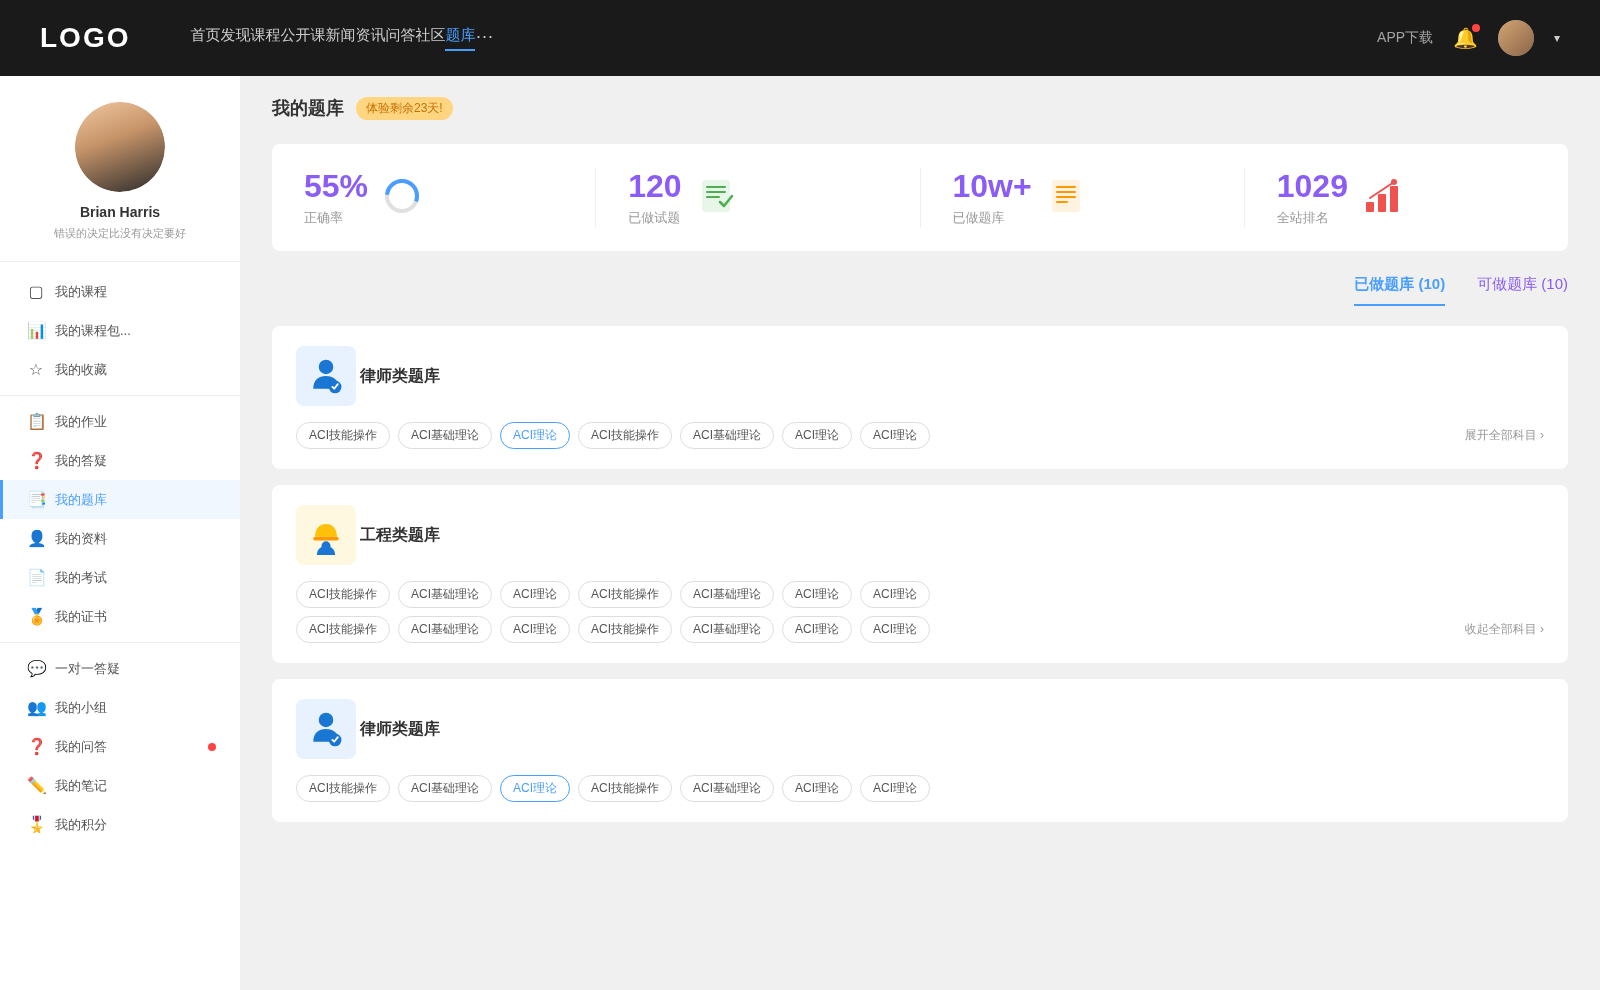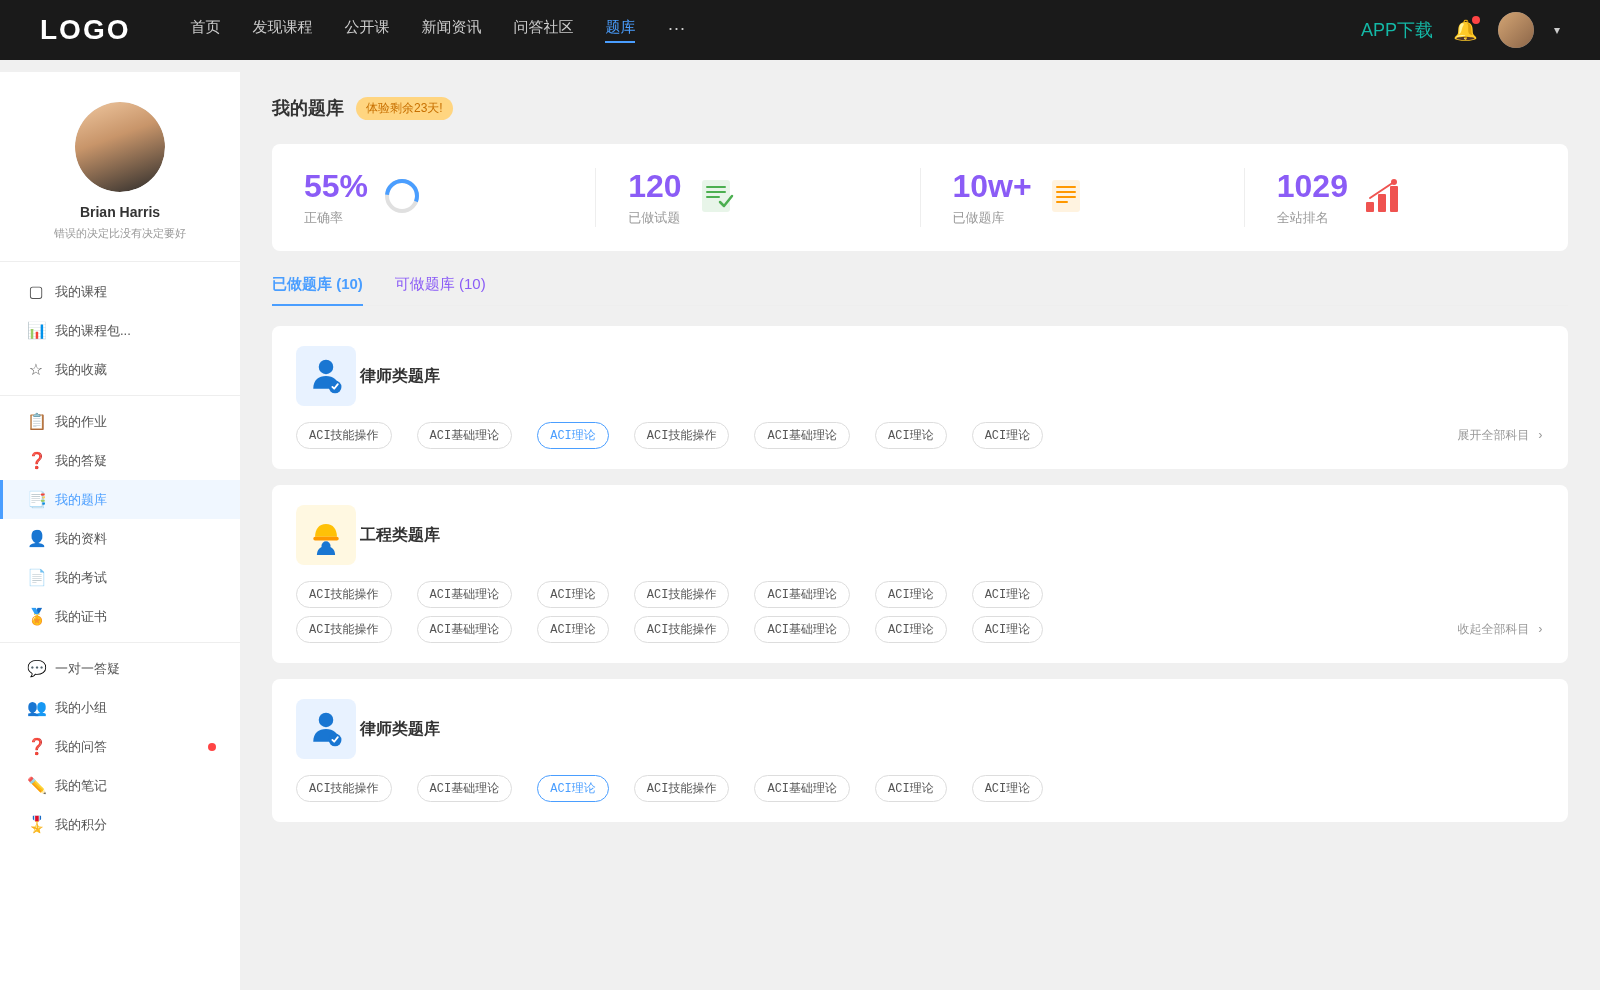--- a/index.html
+++ b/index.html
@@ -1,38 +1,37 @@
 <!DOCTYPE html>
 <html><head>
   <meta charset="utf-8">
   <style>
     * { box-sizing: border-box; margin: 0; padding: 0; }
     body { font-family: 'PingFang SC', 'Microsoft YaHei', sans-serif; background: #f0f0f0; color: #333; font-size: 14px; }
 
     
     .navbar {
       background: #1a1a1a;
-      height: 60px;
+      height: 76px;
       display: flex;
       align-items: center;
       padding: 0 40px;
       position: fixed;
       top: 0; left: 0; right: 0;
       z-index: 100;
     }
     .navbar-logo {
       color: white;
       font-size: 28px;
       font-weight: bold;
       letter-spacing: 2px;
       margin-right: 60px;
     }
     .navbar-nav {
       display: flex;
-      gap: 32px;
       flex: 1;
     }
     .navbar-nav a {
       color: #ccc;
       text-decoration: none;
       font-size: 15px;
       cursor: pointer;
     }
     .navbar-nav a.active {
       color: #4a9eff;
@@ -44,22 +43,22 @@
       font-size: 18px;
       cursor: pointer;
     }
     .navbar-right {
       display: flex;
       align-items: center;
       gap: 20px;
       margin-left: auto;
     }
     .navbar-app-download {
-      color: #14b8a6;
-      font-size: 18px;
+      color: #a3a3a3;
+      font-size: 14px;
       cursor: pointer;
     }
     .navbar-bell {
       color: #ccc;
       font-size: 20px;
       cursor: pointer;
       position: relative;
     }
     .navbar-bell-dot {
       width: 8px; height: 8px;
@@ -230,20 +229,21 @@
       color: #999;
       margin-top: 4px;
     }
 
     
     .tab-row {
       display: flex;
       gap: 32px;
       margin-bottom: 20px;
       border-bottom: 1px solid #eee;
+      justify-content: flex-end;
     }
     .tab-item {
       font-size: 15px;
       padding-bottom: 10px;
       cursor: pointer;
       color: #8b5cf6;
       border-bottom: 2px solid transparent;
       margin-bottom: -1px;
     }
     .tab-item.active {
@@ -278,23 +278,22 @@
       width: 40px; height: 40px;
     }
     .qbank-title {
       font-size: 16px;
       font-weight: 600;
       color: #333;
     }
     .qbank-tags {
       display: flex;
       flex-wrap: wrap;
-      gap: 25px;
-      align-items: center;
-      font-family: Liberation Mono, monospace;
+      gap: 8px;
+      align-items: center;
     }
     .tag {
       padding: 4px 12px;
       border-radius: 20px;
       font-size: 12px;
       border: 1px solid #ddd;
       color: #555;
       cursor: pointer;
       white-space: nowrap;
     }

